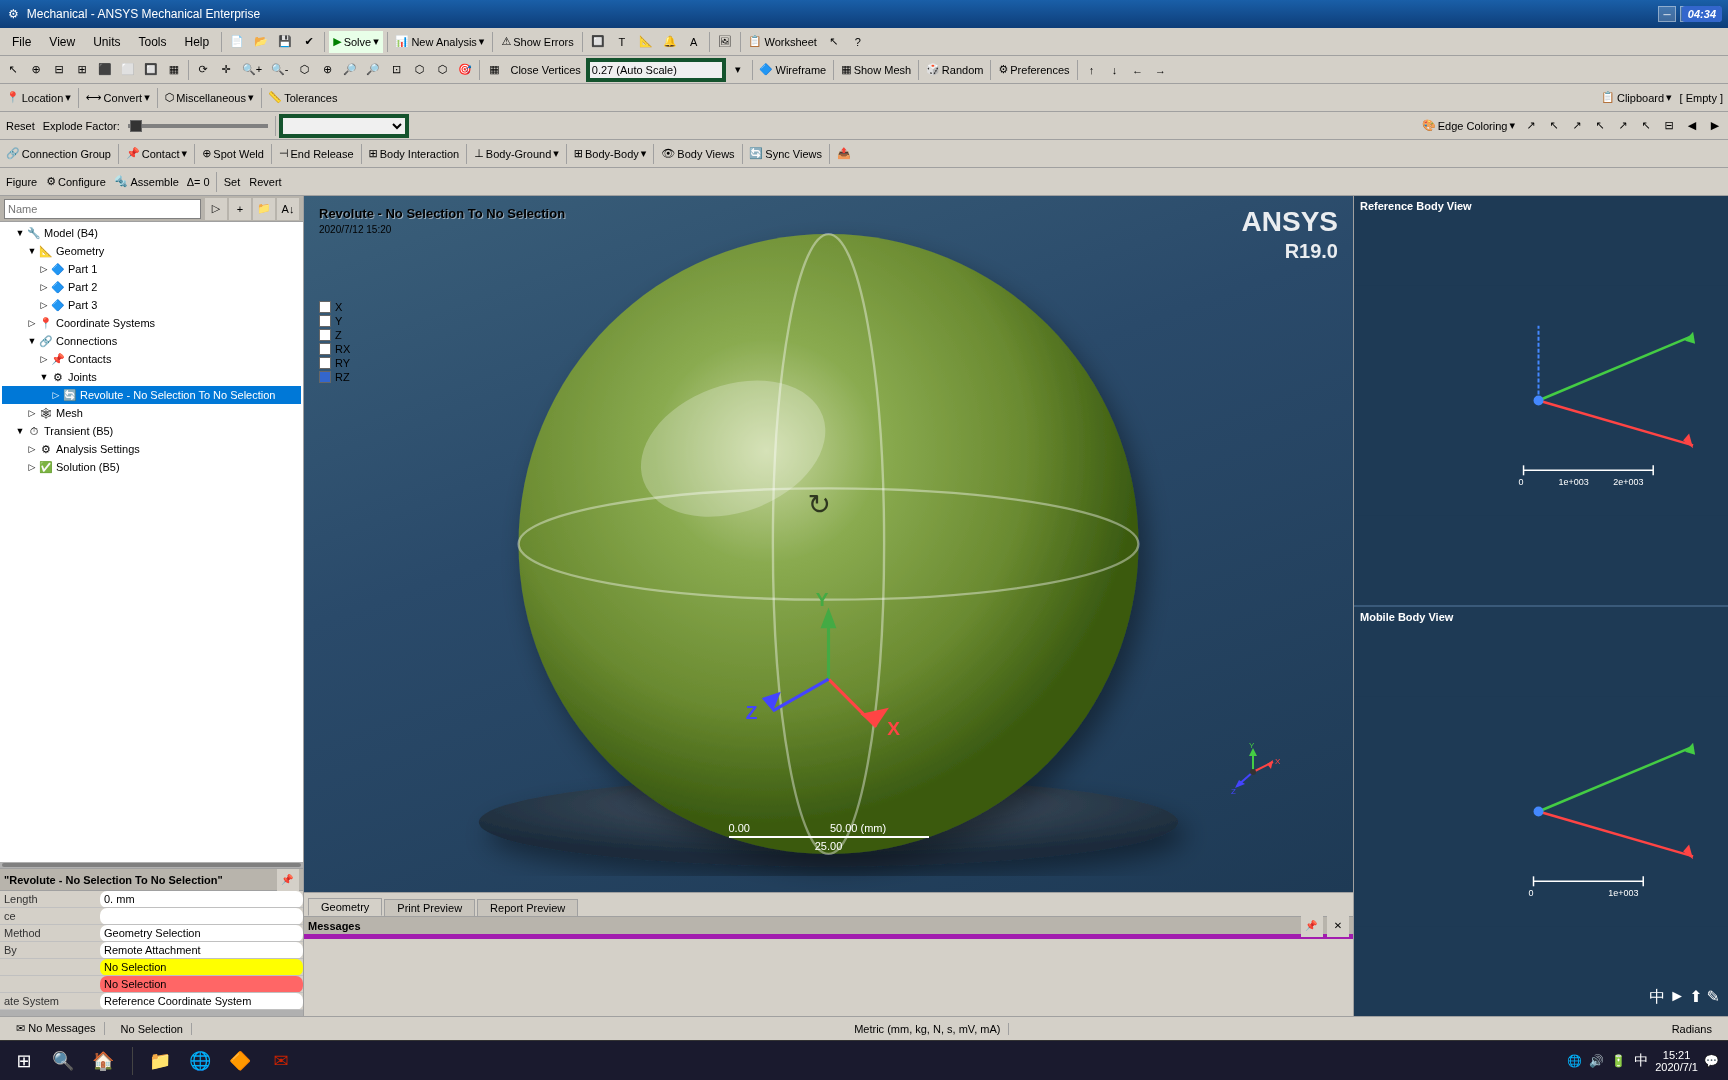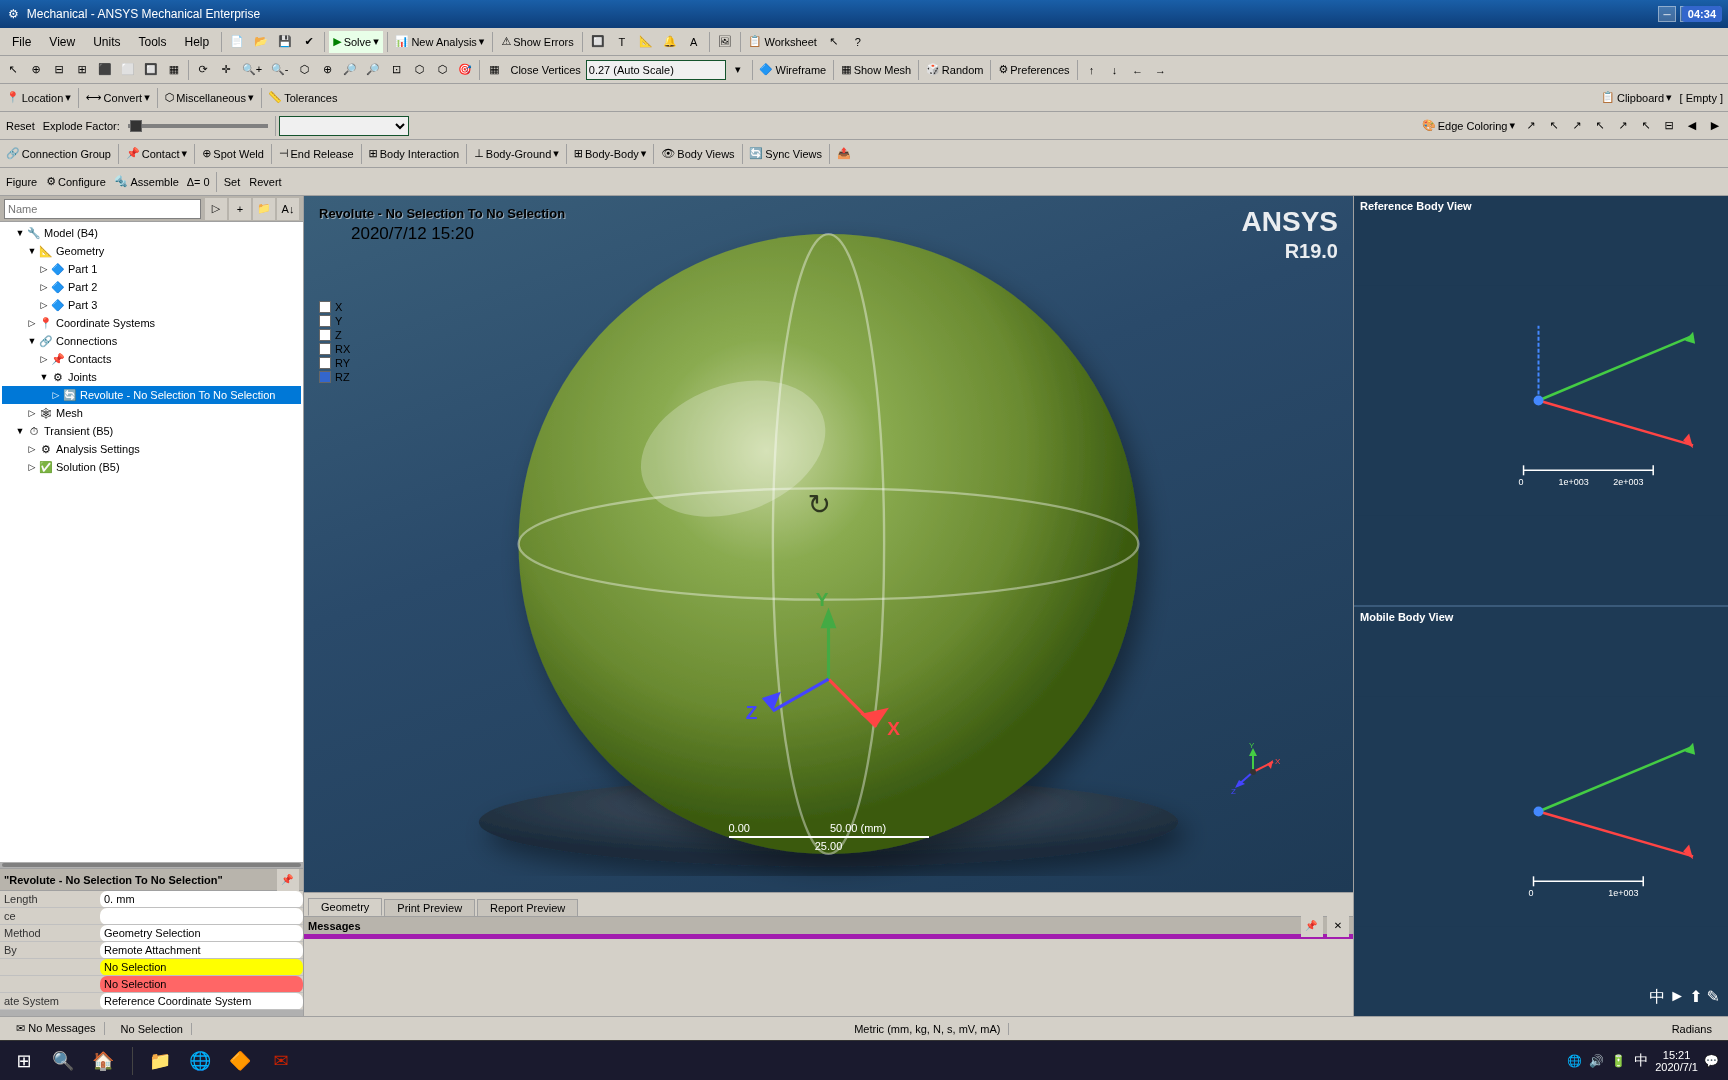--- a/index.html
+++ b/index.html
@@ -41,21 +41,21 @@
     .detail-table td { padding: 2px 4px; border-bottom: 1px solid #c0c0c0; }
     .detail-table td:first-child { color: #333; width: 100px; }
     .detail-table td:last-child { background: white; border-radius: 7px; }
     .cell-yellow { background: #ffff00 !important; }
     .cell-red { background: #ff6666 !important; }
 
     
     #center-area { flex: 1; display: flex; flex-direction: column; min-width: 0; }
     #viewport { flex: 1; background: #2a4a6a; position: relative; overflow: hidden; }
     .vp-header { position: absolute; top: 10px; left: 15px; color: #1a1a1a; font-size: 13px; font-weight: bold; z-index: 2; }
-    .vp-date { position: absolute; top: 28px; left: 15px; color: #1a1a1a; font-size: 17px; z-index: 2; margin-left: 32px; }
+    .vp-date { position: absolute; top: 28px; left: 15px; color: #1a1a1a; font-size: 10px; z-index: 2; }
     .ansys-logo { position: absolute; top: 10px; right: 15px; color: white; font-size: 28px; font-weight: bold; text-align: right; z-index: 2; opacity: 0.9; }
     .ansys-version { position: absolute; top: 44px; right: 15px; color: white; font-size: 20px; font-weight: bold; z-index: 2; opacity: 0.9; }
     
     .dof-panel { position: absolute; top: 10px; left: 15px; z-index: 3; display: flex; flex-direction: column; gap: 2px; margin-top: 50px; }
     .dof-row { display: flex; align-items: center; gap: 4px; font-size: 11px; color: #000; }
     .dof-check { width: 12px; height: 12px; border: 1px solid #666; background: white; }
     .dof-check.checked { background: #3366cc; }
     
     .axis-indicator { position: absolute; bottom: 80px; right: 80px; width: 60px; height: 60px; z-index: 5; }
     
@@ -95,21 +95,21 @@
     .explode-slider { width: 140px; height: 4px; background: #808080; position: relative; margin: 0 4px; }
     .explode-thumb { position: absolute; left: 2px; top: -4px; width: 12px; height: 12px; background: #333; border: 1px solid #666; cursor: pointer; }
 
     
     #sphere-svg { position: absolute; top: 0; left: 0; width: 100%; height: 100%; }
 
     
     .time-badge { position: absolute; top: 6px; right: 6px; background: #3366cc; color: white; padding: 2px 6px; border-radius: 3px; font-size: 11px; font-weight: bold; z-index: 10; }
 
     
-    .toolbar-select { height: 20px; font-size: 11px; border: 1px solid #14532d; background: #f0f0f0; padding: 8px 2px; cursor: pointer; }
+    .toolbar-select { height: 20px; font-size: 11px; border: 4px solid #14532d; background: #f0f0f0; padding: 8px 2px; cursor: pointer; }
 
     
     .rotate-cursor { position: absolute; top: 42%; left: 48%; color: rgba(0,0,0,0.7); font-size: 28px; z-index: 10; }
   </style>
 </head>
 <body>
 
 <div id="titlebar">
   <div class="title">
     <span>⚙</span>
@@ -160,21 +160,21 @@
   <div class="tb-separator"></div>
   <button class="tb-btn">🖼</button>
   <div class="tb-separator"></div>
   <button class="tb-btn">
     <span>📋</span> 
       <span>Worksheet</span>
   </button>
   <button class="tb-btn">↖</button>
   <button class="tb-btn">?</button>
 
-  <div class="time-badge" style="margin-left:auto;">04:34</div>
+  <div class="time-badge" style="margin-left:auto;font-style:italic;">04:34</div>
 </div>
 
 <div class="toolbar-row">
   <button class="tb-btn">↖</button>
   <button class="tb-btn">⊕</button>
   <button class="tb-btn">⊟</button>
   <button class="tb-btn">⊞</button>
   <button class="tb-btn">⬛</button>
   <button class="tb-btn">⬜</button>
   <button class="tb-btn">🔲</button>

